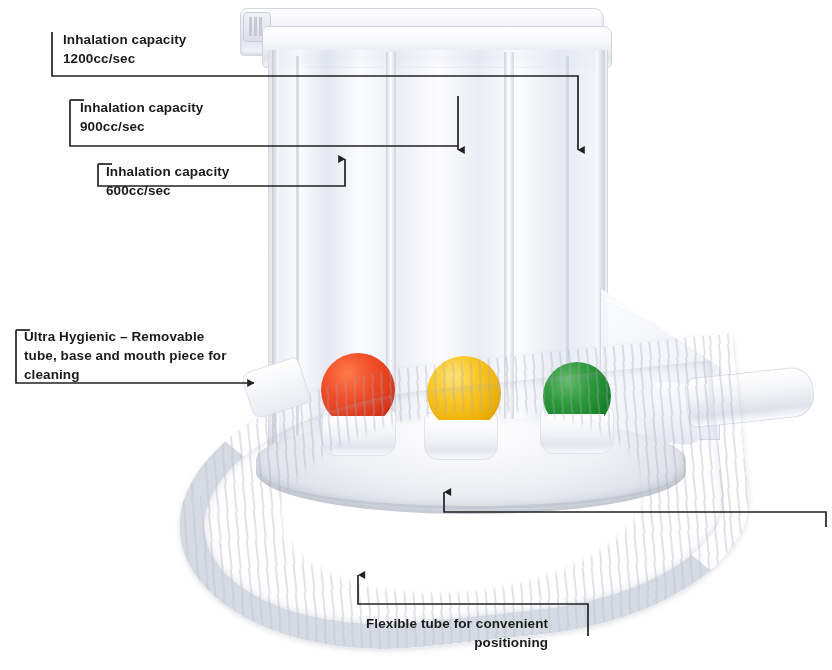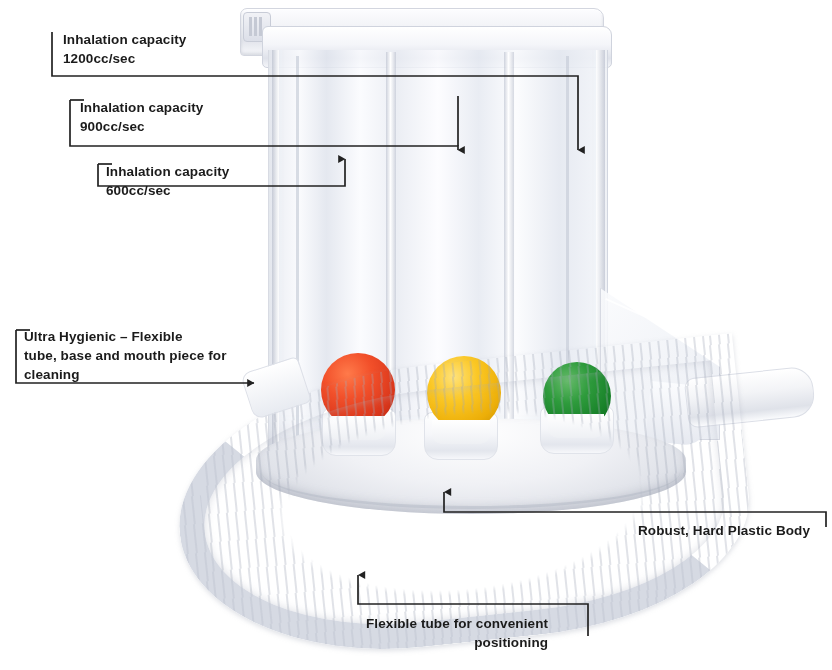--- a/index.html
+++ b/index.html
@@ -329,22 +329,21 @@
 
   <div class="callout" style="left:63px; top:30px;">Inhalation capacity
 1200cc/sec</div>
 
   <div class="callout" style="left:80px; top:98px;">Inhalation capacity
 900cc/sec</div>
 
   <div class="callout" style="left:106px; top:162px;">Inhalation capacity
 600cc/sec</div>
 
-  <div class="callout" style="left:24px; top:327px; width:240px;">Ultra Hygienic – Flexible
+  <div class="callout" style="left:24px; top:327px; width:240px;">Ultra Hygienic – Removable
 tube, base and mouth piece for
 cleaning</div>
 
-  <div class="callout" style="left:638px; top:521px;">Robust, Hard Plastic Body</div>
 
   <div class="callout" style="left:366px; top:614px;text-align:right;">Flexible tube for convenient
 positioning</div>
 
 </div>
 
 </body></html>

